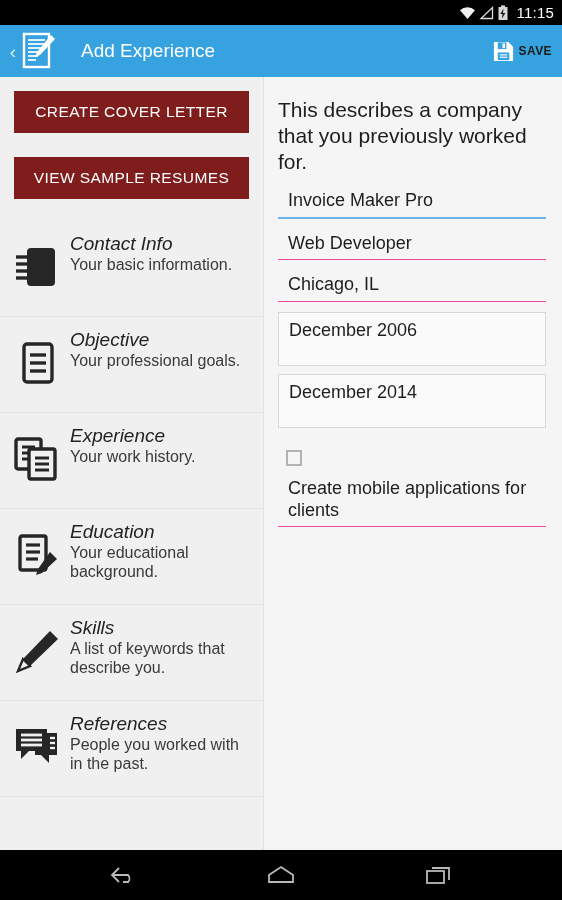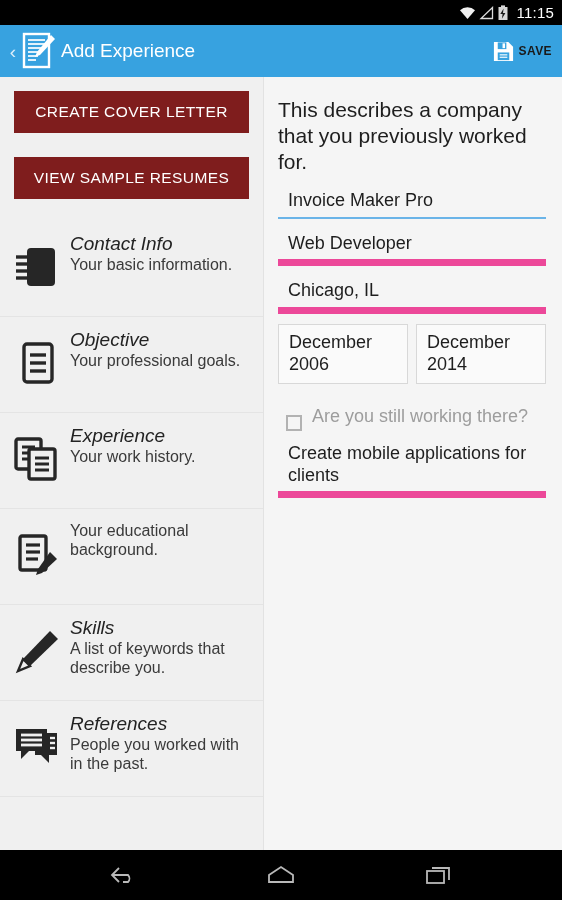--- a/index.html
+++ b/index.html
@@ -22,21 +22,21 @@
   .appbar {
     height:52px; background:#37a2e0; display:flex; align-items:center;
     padding:0 10px 0 6px;
   }
   .back-chevron {
     color:#ddeefa; font-size:19px; line-height:1; width:14px;
     text-align:center; flex:0 0 auto; user-select:none;
   }
   .app-icon { width:36px; height:38px; flex:0 0 auto; margin-left:1px; }
   .appbar-title {
-    color:#ffffff; font-size:19px; margin-left:4px; flex:1 1 auto;
+    color:#ffffff; font-size:19px; margin-left:24px; flex:1 1 auto;
     white-space:nowrap; overflow:hidden;
   }
   .save-btn { display:flex; align-items:center; gap:4px; flex:0 0 auto; }
   .save-label { color:#1a1a1a; font-size:12px; font-weight:bold; letter-spacing:.4px; }
 
   
   .content { display:flex; height:798px; }
   .sidebar {
     width:264px; background:#f0f0f0; overflow:hidden;
     border-right:1px solid #e2e2e2;
@@ -63,27 +63,27 @@
   }
   .sb-txt { flex:1; padding-left:4px; }
   .sb-title { font-size:19px; color:#232323; line-height:1.15;font-style:italic; }
   .sb-sub { font-size:16px; color:#3a3a3a; line-height:1.18; margin-top:1px; }
 
   
   .intro {
     font-size:21px; color:#1e1e1e; line-height:1.23; margin-bottom:12px;
   }
   .field {
-    border-bottom:7px solid #ec4899; padding:3px 0 4px 10px; margin-bottom:10px;
+    border-bottom:1px solid #ec4899; padding:3px 0 4px 10px; margin-bottom:10px;
   }
   .field.focused { border-bottom:2px solid #6ab4e8; }
   .field-val { font-size:18px; color:#1e1e1e; line-height:1.3; }
   .field.multiline .field-val { line-height:1.25; }
 
-  .dates { display:flex; gap:8px; margin-bottom:16px; }
+  .dates { display:flex; gap:8px; margin-bottom:7px;flex-direction:column; }
   .date-box {
     flex:1; background:#fafafa; border:1px solid #d8d8d8;
     padding:6px 8px 7px 10px; min-height:54px; cursor:pointer;
   }
   .date-val { font-size:18px; color:#1e1e1e; line-height:1.25; }
 
   .checkrow { display:flex; align-items:flex-start; padding:6px 0 4px 8px; margin-bottom:4px; }
   .checkbox {
     width:16px; height:16px; border:2px solid #b2b2b2; background:transparent;
     flex:0 0 16px; margin-top:9px; cursor:pointer;
@@ -223,20 +223,21 @@
               <rect x="6" y="4" width="26" height="34" rx="2" fill="none" stroke="#262626" stroke-width="3.4"></rect>
               <g stroke="#262626" stroke-width="3.2">
                 <line x1="12" y1="13" x2="26" y2="13"></line>
                 <line x1="12" y1="20" x2="26" y2="20"></line>
                 <line x1="12" y1="27" x2="24" y2="27"></line>
               </g>
               <path d="M36 20 L43 27 L28 41 L22 43 L24 37 Z" fill="#262626"></path>
             </svg>
           </div>
           <div class="sb-txt">
+            <div class="sb-title">Education</div>
             <div class="sb-sub">Your educational background.</div>
           </div>
         </div>
 
         <div class="sb-item">
           <div class="sb-ico">
             <svg width="48" height="46" viewBox="0 0 48 46">
               <path d="M36 3 L44 11 L16 38 L4 43 L9 31 Z" fill="#262626"></path>
               <path d="M9 31 L16 38 L4 43 Z" fill="#f0f0f0" stroke="#262626" stroke-width="2.4"></path>
             </svg>
@@ -292,21 +293,20 @@
         <div class="date-box">
           <div class="date-val">December 2006</div>
         </div>
         <div class="date-box">
           <div class="date-val">December 2014</div>
         </div>
       </div>
 
       <div class="checkrow">
         <div class="checkbox"></div>
-        <div class="check-label">Are you still working there?</div>
       </div>
 
       <div class="field multiline">
         <div class="field-val">Create mobile applications for clients</div>
       </div>
     </div>
 
   </div>
 
   <div class="navbar">

